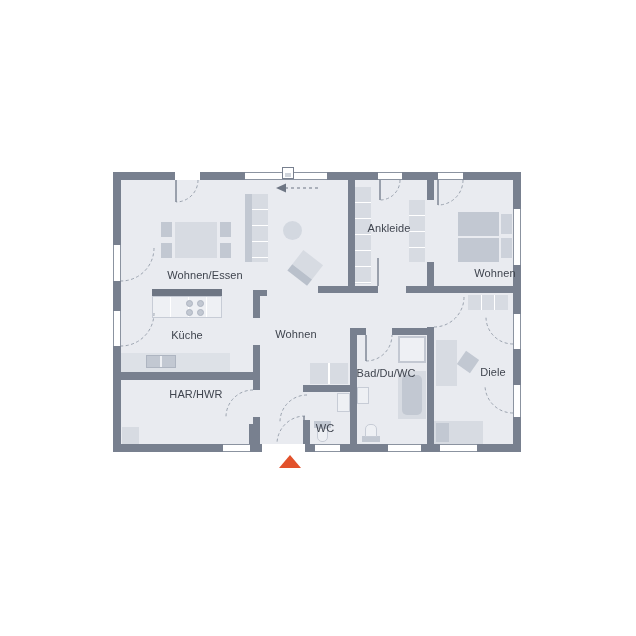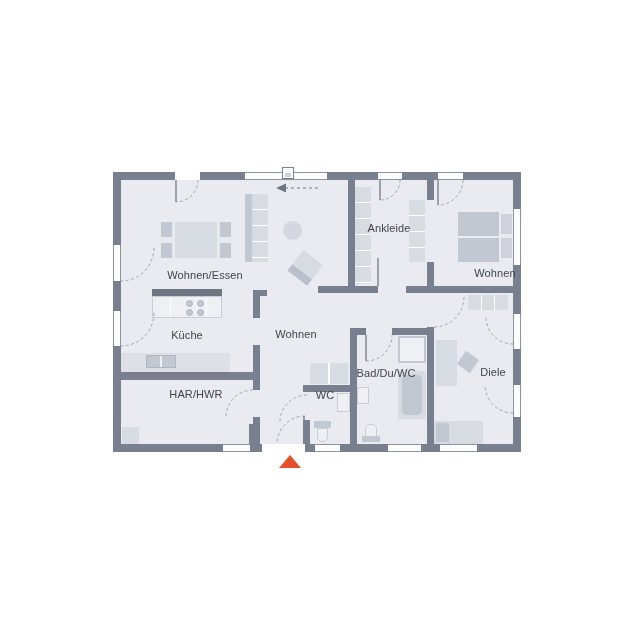--- a/index.html
+++ b/index.html
@@ -176,19 +176,19 @@
   <div id="section-marker">
       <span></span>
     </div>
 
   <div id="entrance-triangle"></div>
 
   <div class="label" style="left:205px;top:275px;">Wohnen/Essen</div>
   <div class="label" style="left:187px;top:335px;">Küche</div>
   <div class="label" style="left:296px;top:334px;">Wohnen</div>
   <div class="label" style="left:196px;top:394px;">HAR/HWR</div>
-  <div class="label" style="left:325px;top:395px;">WC</div>
+  <div class="label" style="left:325px;top:428px;">WC</div>
   <div class="label" style="left:386px;top:373px;">Bad/Du/WC</div>
   <div class="label" style="left:389px;top:228px;">Ankleide</div>
   <div class="label" style="left:495px;top:273px;">Wohnen</div>
   <div class="label" style="left:493px;top:372px;">Diele</div>
 
 </div>
 
 </body></html>

